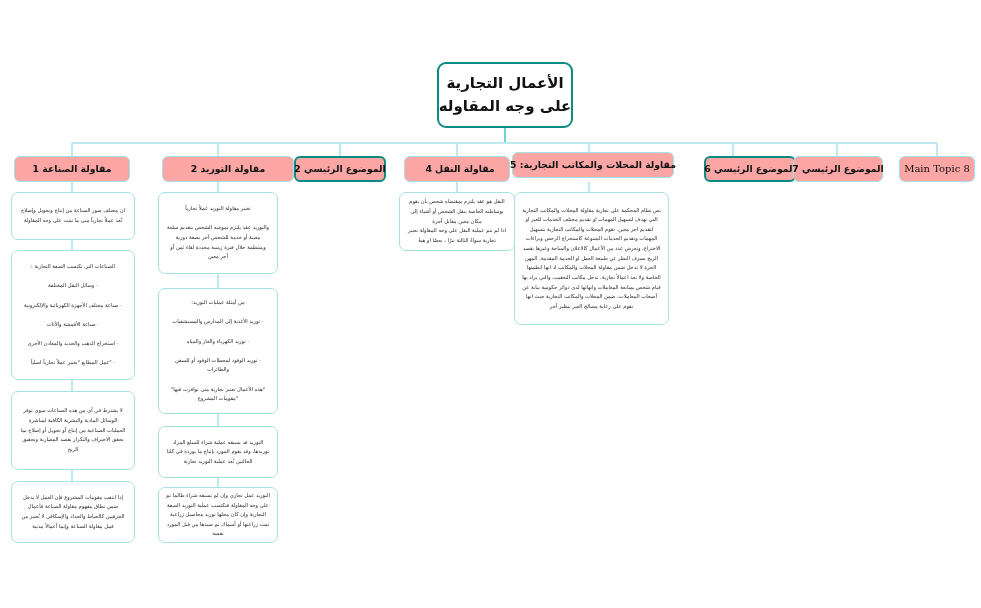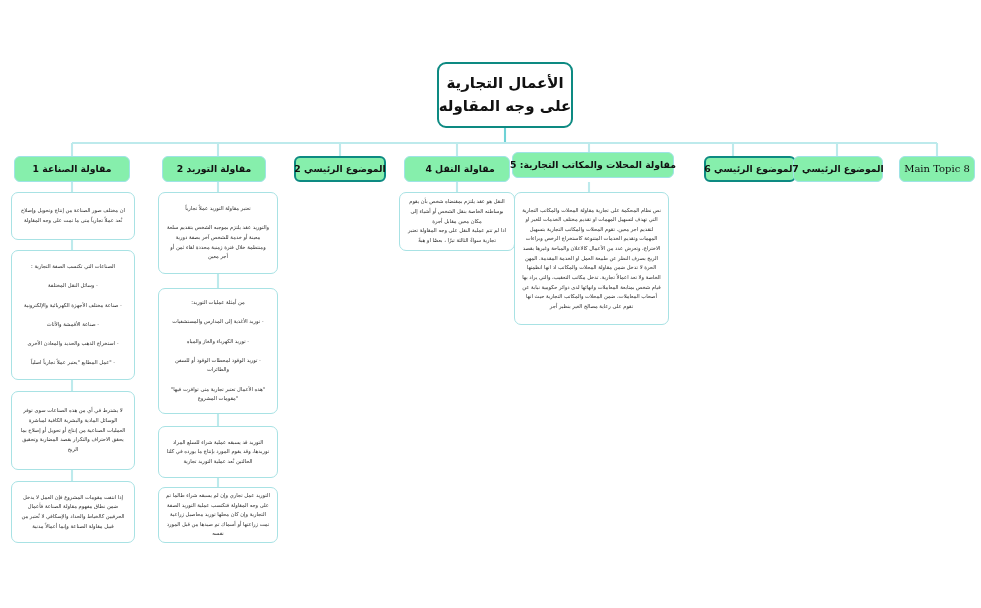--- a/index.html
+++ b/index.html
@@ -58,21 +58,21 @@
     direction: rtl;
   }
 
   
   .topic-node {
     position: absolute;
     box-sizing: border-box;
     height: 26px;
     border: 1.4px solid #9fe3e6;
     border-radius: 6px;
-    background: #86efac;
+    background: #fca5a5;
     display: flex;
     align-items: center;
     justify-content: center;
     padding: 0 7px;
   }
   .topic-node.accent {
     border: 2px solid #0d8a82;
   }
   .topic-label {
     font-size: 9.3px;
@@ -153,21 +153,21 @@
 
   <div class="root-node">
     <div class="root-line">الأعمال التجارية</div>
     <div class="root-line">على وجه المقاوله</div>
   </div>
 
   <div class="topic-node" style="left:14px; top:156px; width:116px;">
     <span class="topic-label">مقاولة الصناعة 1</span>
   </div>
 
-  <div class="topic-node" style="left:162px; top:156px; width:104px;">
+  <div class="topic-node" style="left:162px; top:156px; width:132px;">
     <span class="topic-label">مقاولة التوريد 2</span>
   </div>
 
   <div class="topic-node accent" style="left:294px; top:156px; width:92px;">
     <span class="topic-label">الموضوع الرئيسي 2</span>
   </div>
 
   <div class="topic-node" style="left:404px; top:156px; width:106px;padding-left:13px;">
     <span class="topic-label">مقاولة النقل 4</span>
   </div>

